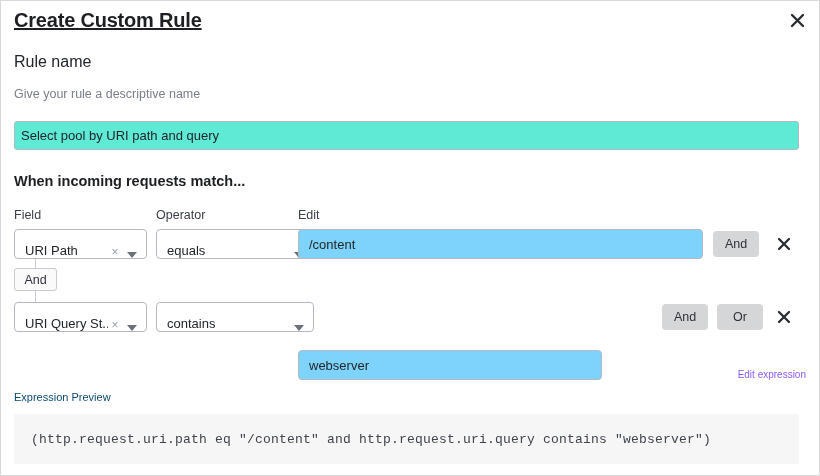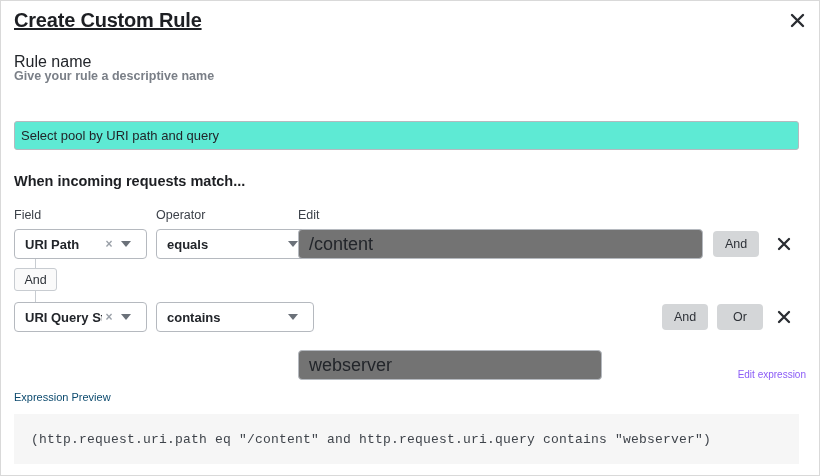--- a/index.html
+++ b/index.html
@@ -57,24 +57,23 @@
   .section-label {
     position: absolute;
     left: 13px;
     font-size: 16px;
     color: #22252a;
   }
   .label-rule-name { top: 52px; }
   .help-text {
     position: absolute;
     left: 13px;
-    top: 68px;
+    top: 86px;
     font-size: 12.5px;
     color: #7a7f87;
-    font-weight: bold;
   }
   .rule-name-input {
     position: absolute;
     left: 13px;
     top: 100px;
     width: 785px;
     height: 29px;
     box-sizing: border-box;
     border: 1px solid #b5b9bf;
     border-radius: 3px;
@@ -117,27 +116,26 @@
   .row-2 { top: 301px; }
 
   .select-box {
     position: absolute;
     height: 30px;
     box-sizing: border-box;
     border: 1px solid #b5b9bf;
     border-radius: 4px;
     background: #fff;
     display: flex;
-    align-items: center;
+    align-items: flex-end;
     cursor: pointer;
     font-size: 13px;
     color: #22252a;
     padding-left: 10px;
-    padding-right: 12px;
-    font-weight: bold;
+    padding-right: 6px;
   }
   .select-field    { left: 13px; width: 133px; }
   .select-operator { left: 155px; width: 158px; }
 
   .select-text {
     flex: 1 1 auto;
     white-space: nowrap;
     overflow: hidden;
     text-overflow: clip;
   }
@@ -161,23 +159,23 @@
   }
   .caret svg { display: block; }
 
   .value-input {
     position: absolute;
     left: 297px;
     height: 30px;
     box-sizing: border-box;
     border: 1px solid #b5b9bf;
     border-radius: 4px;
-    background: #737373;
+    background: #7dd3fc;
     font-family: "Liberation Sans", sans-serif;
-    font-size: 18px;
+    font-size: 13px;
     color: #22252a;
     padding: 0 10px;
     outline: none;
   }
   .value-1 { width: 405px; }
   .value-2 { width: 304px; margin-top: 48px; }
 
   .logic-btn {
     position: absolute;
     height: 26px;

